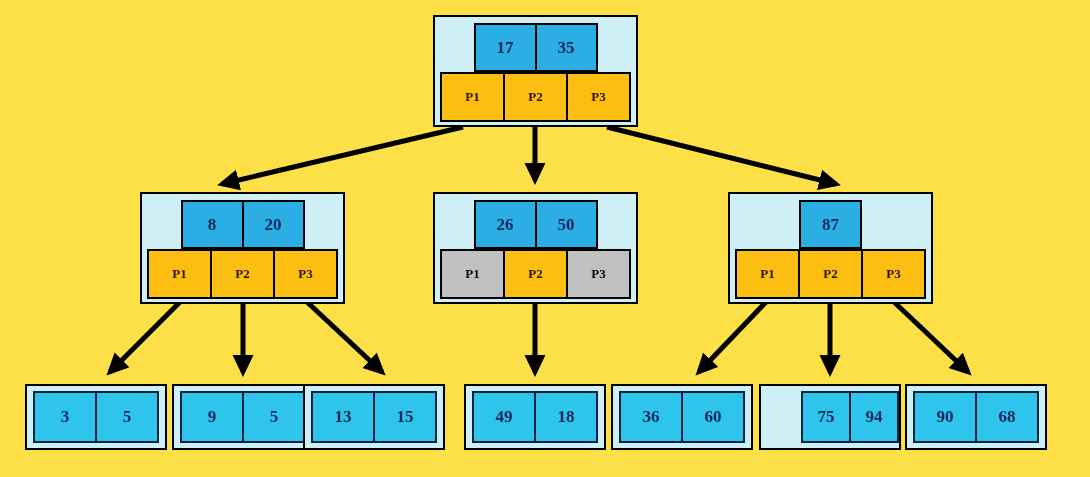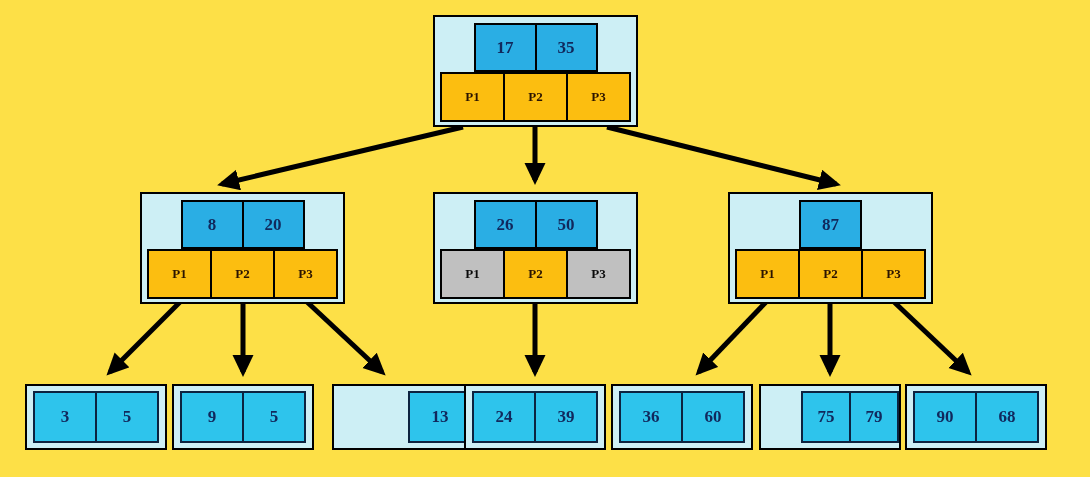--- a/index.html
+++ b/index.html
@@ -120,33 +120,34 @@
   </div>
 
   <div class="leaf" style="left:25px;top:384px;">
     <div class="leaf-cell">3</div>
     <div class="leaf-cell">5</div>
   </div>
   <div class="leaf" style="left:172px;top:384px;">
     <div class="leaf-cell">9</div>
     <div class="leaf-cell">5</div>
   </div>
-  <div class="leaf" style="left:332px;top:384px;justify-content:flex-end;">
+  <div class="leaf" style="left:303px;top:384px;">
     <div class="leaf-cell">13</div>
+    <div class="leaf-cell">15</div>
   </div>
   <div class="leaf" style="left:464px;top:384px;">
-    <div class="leaf-cell">24</div>
-    <div class="leaf-cell">39</div>
+    <div class="leaf-cell">49</div>
+    <div class="leaf-cell">18</div>
   </div>
   <div class="leaf" style="left:611px;top:384px;text-align:center;">
     <div class="leaf-cell">36</div>
     <div class="leaf-cell">60</div>
   </div>
   <div class="leaf" style="left:759px;top:384px;padding-left:40px;">
     <div class="leaf-cell">75</div>
-    <div class="leaf-cell">79</div>
+    <div class="leaf-cell">94</div>
   </div>
   <div class="leaf" style="left:905px;top:384px;align-items:center;">
     <div class="leaf-cell">90</div>
     <div class="leaf-cell">68</div>
   </div>
 
 </div>
 
 </body></html>

